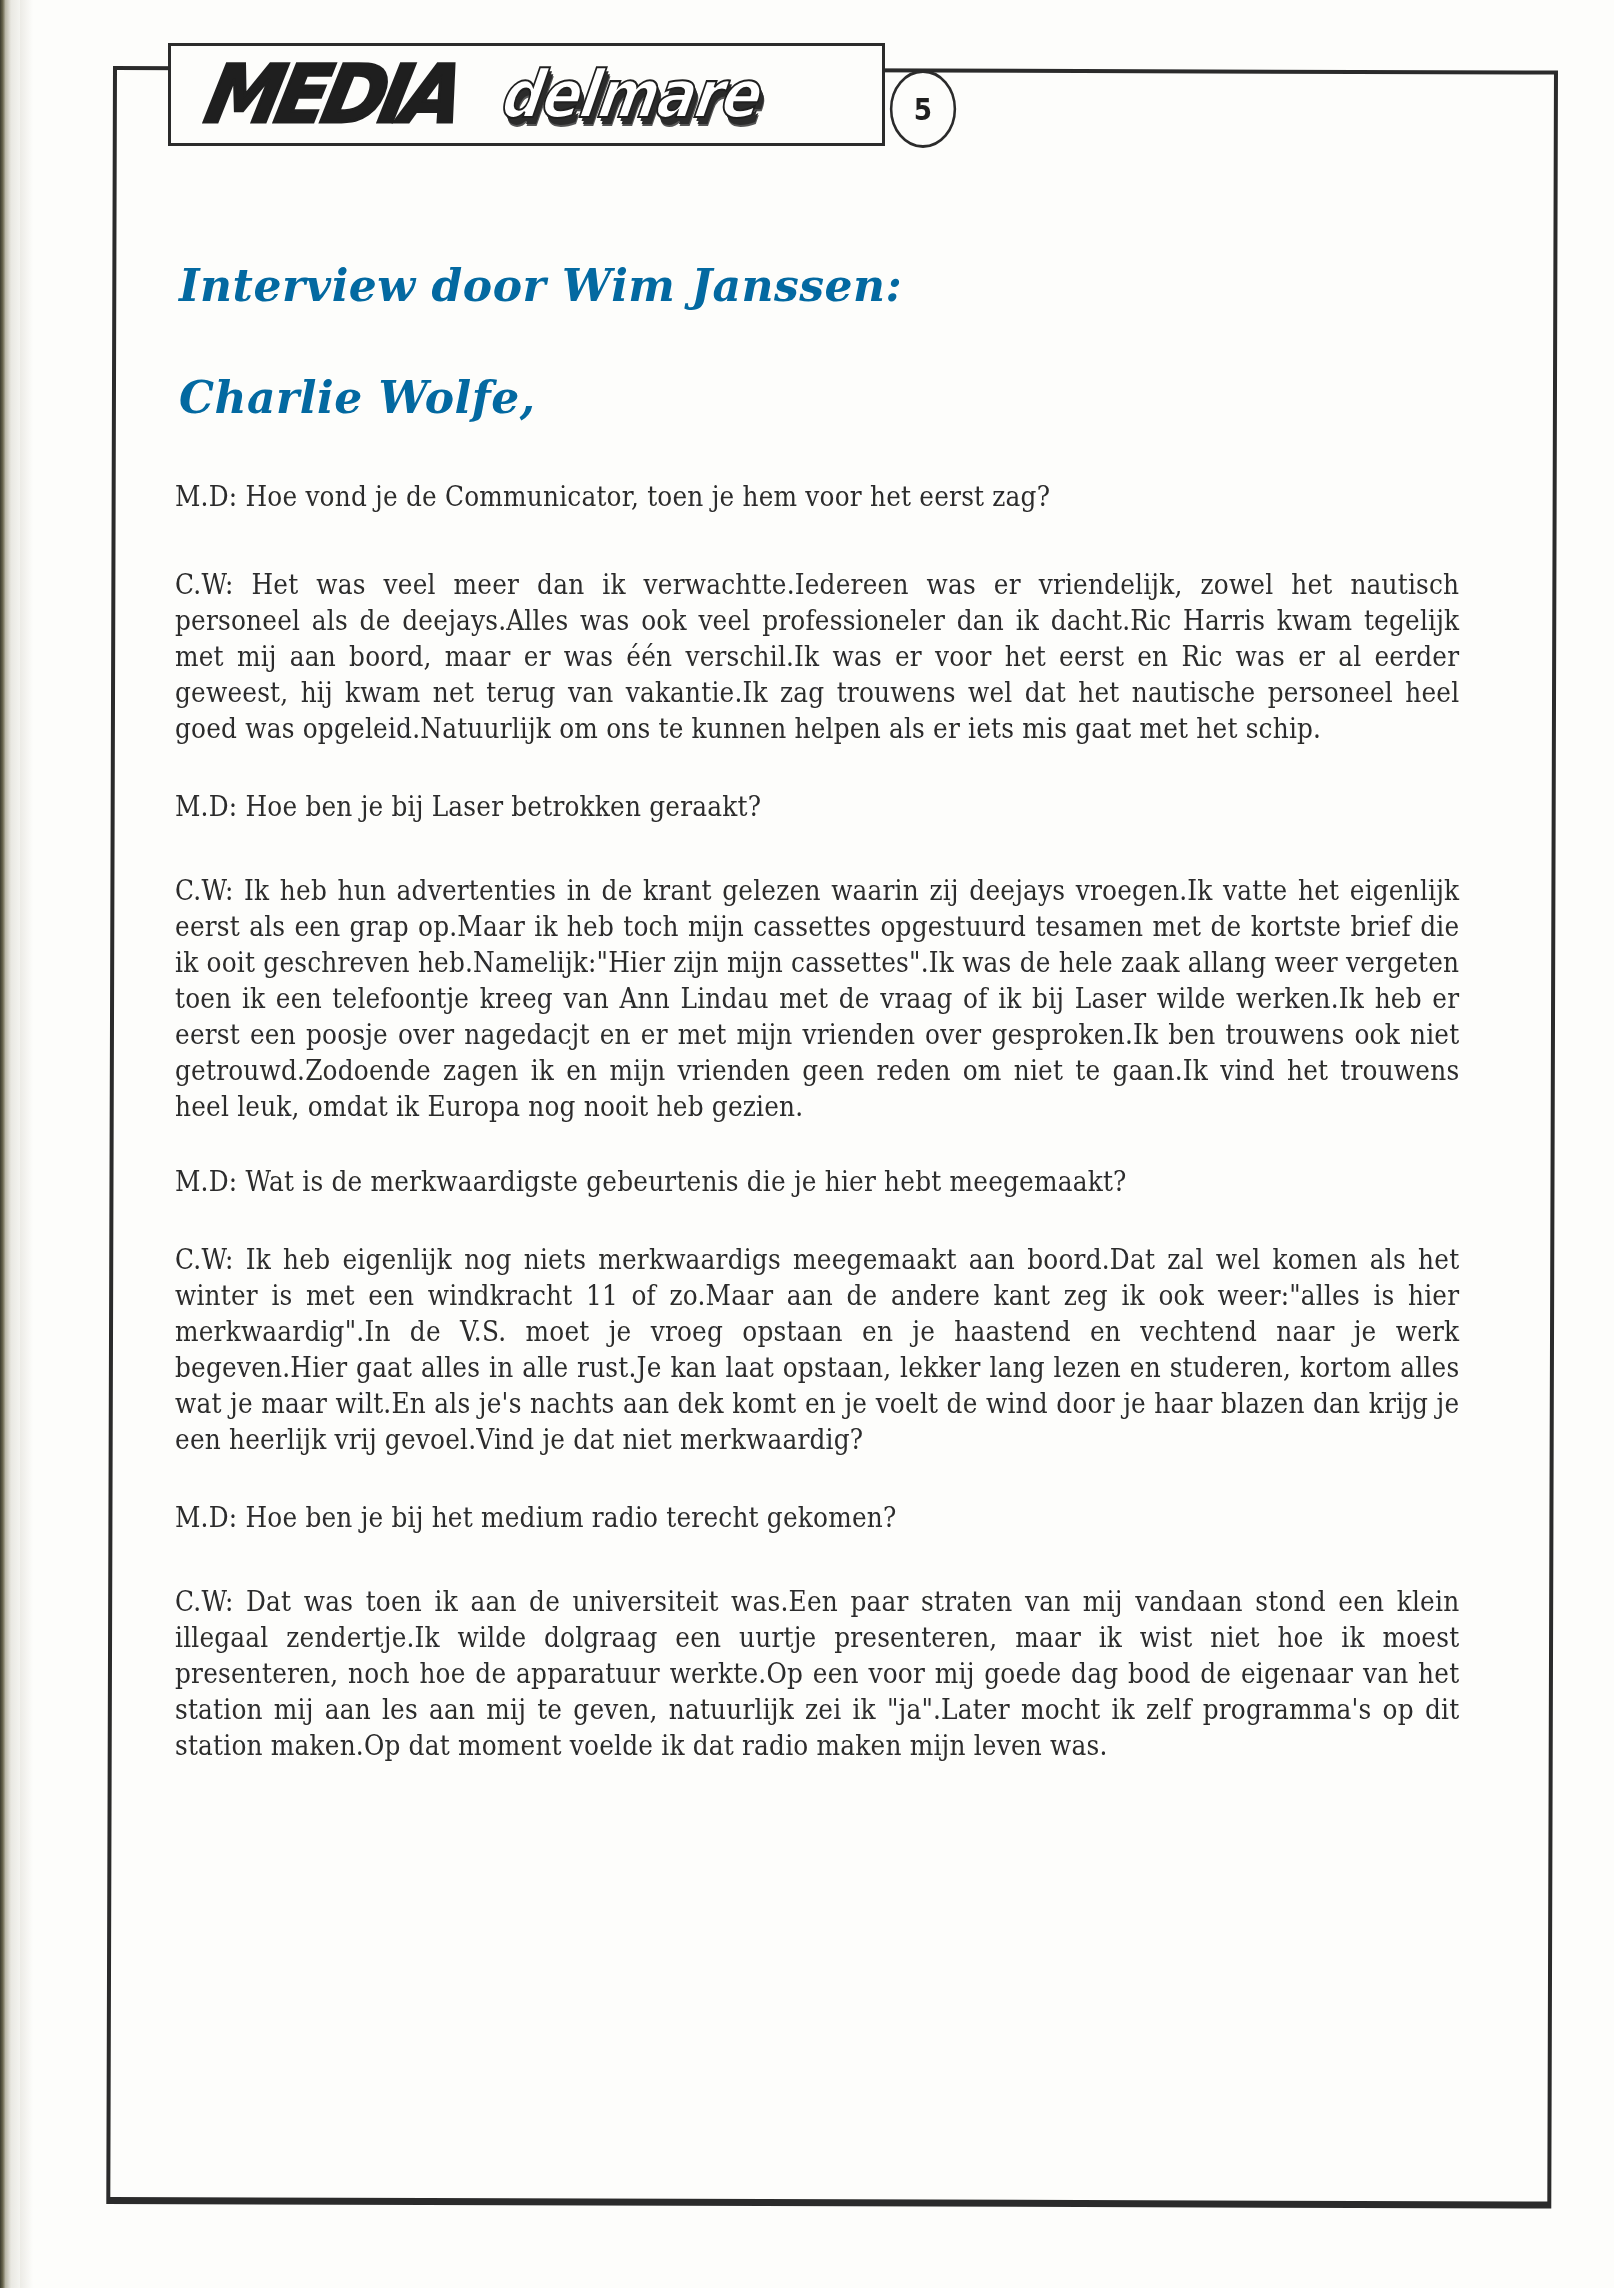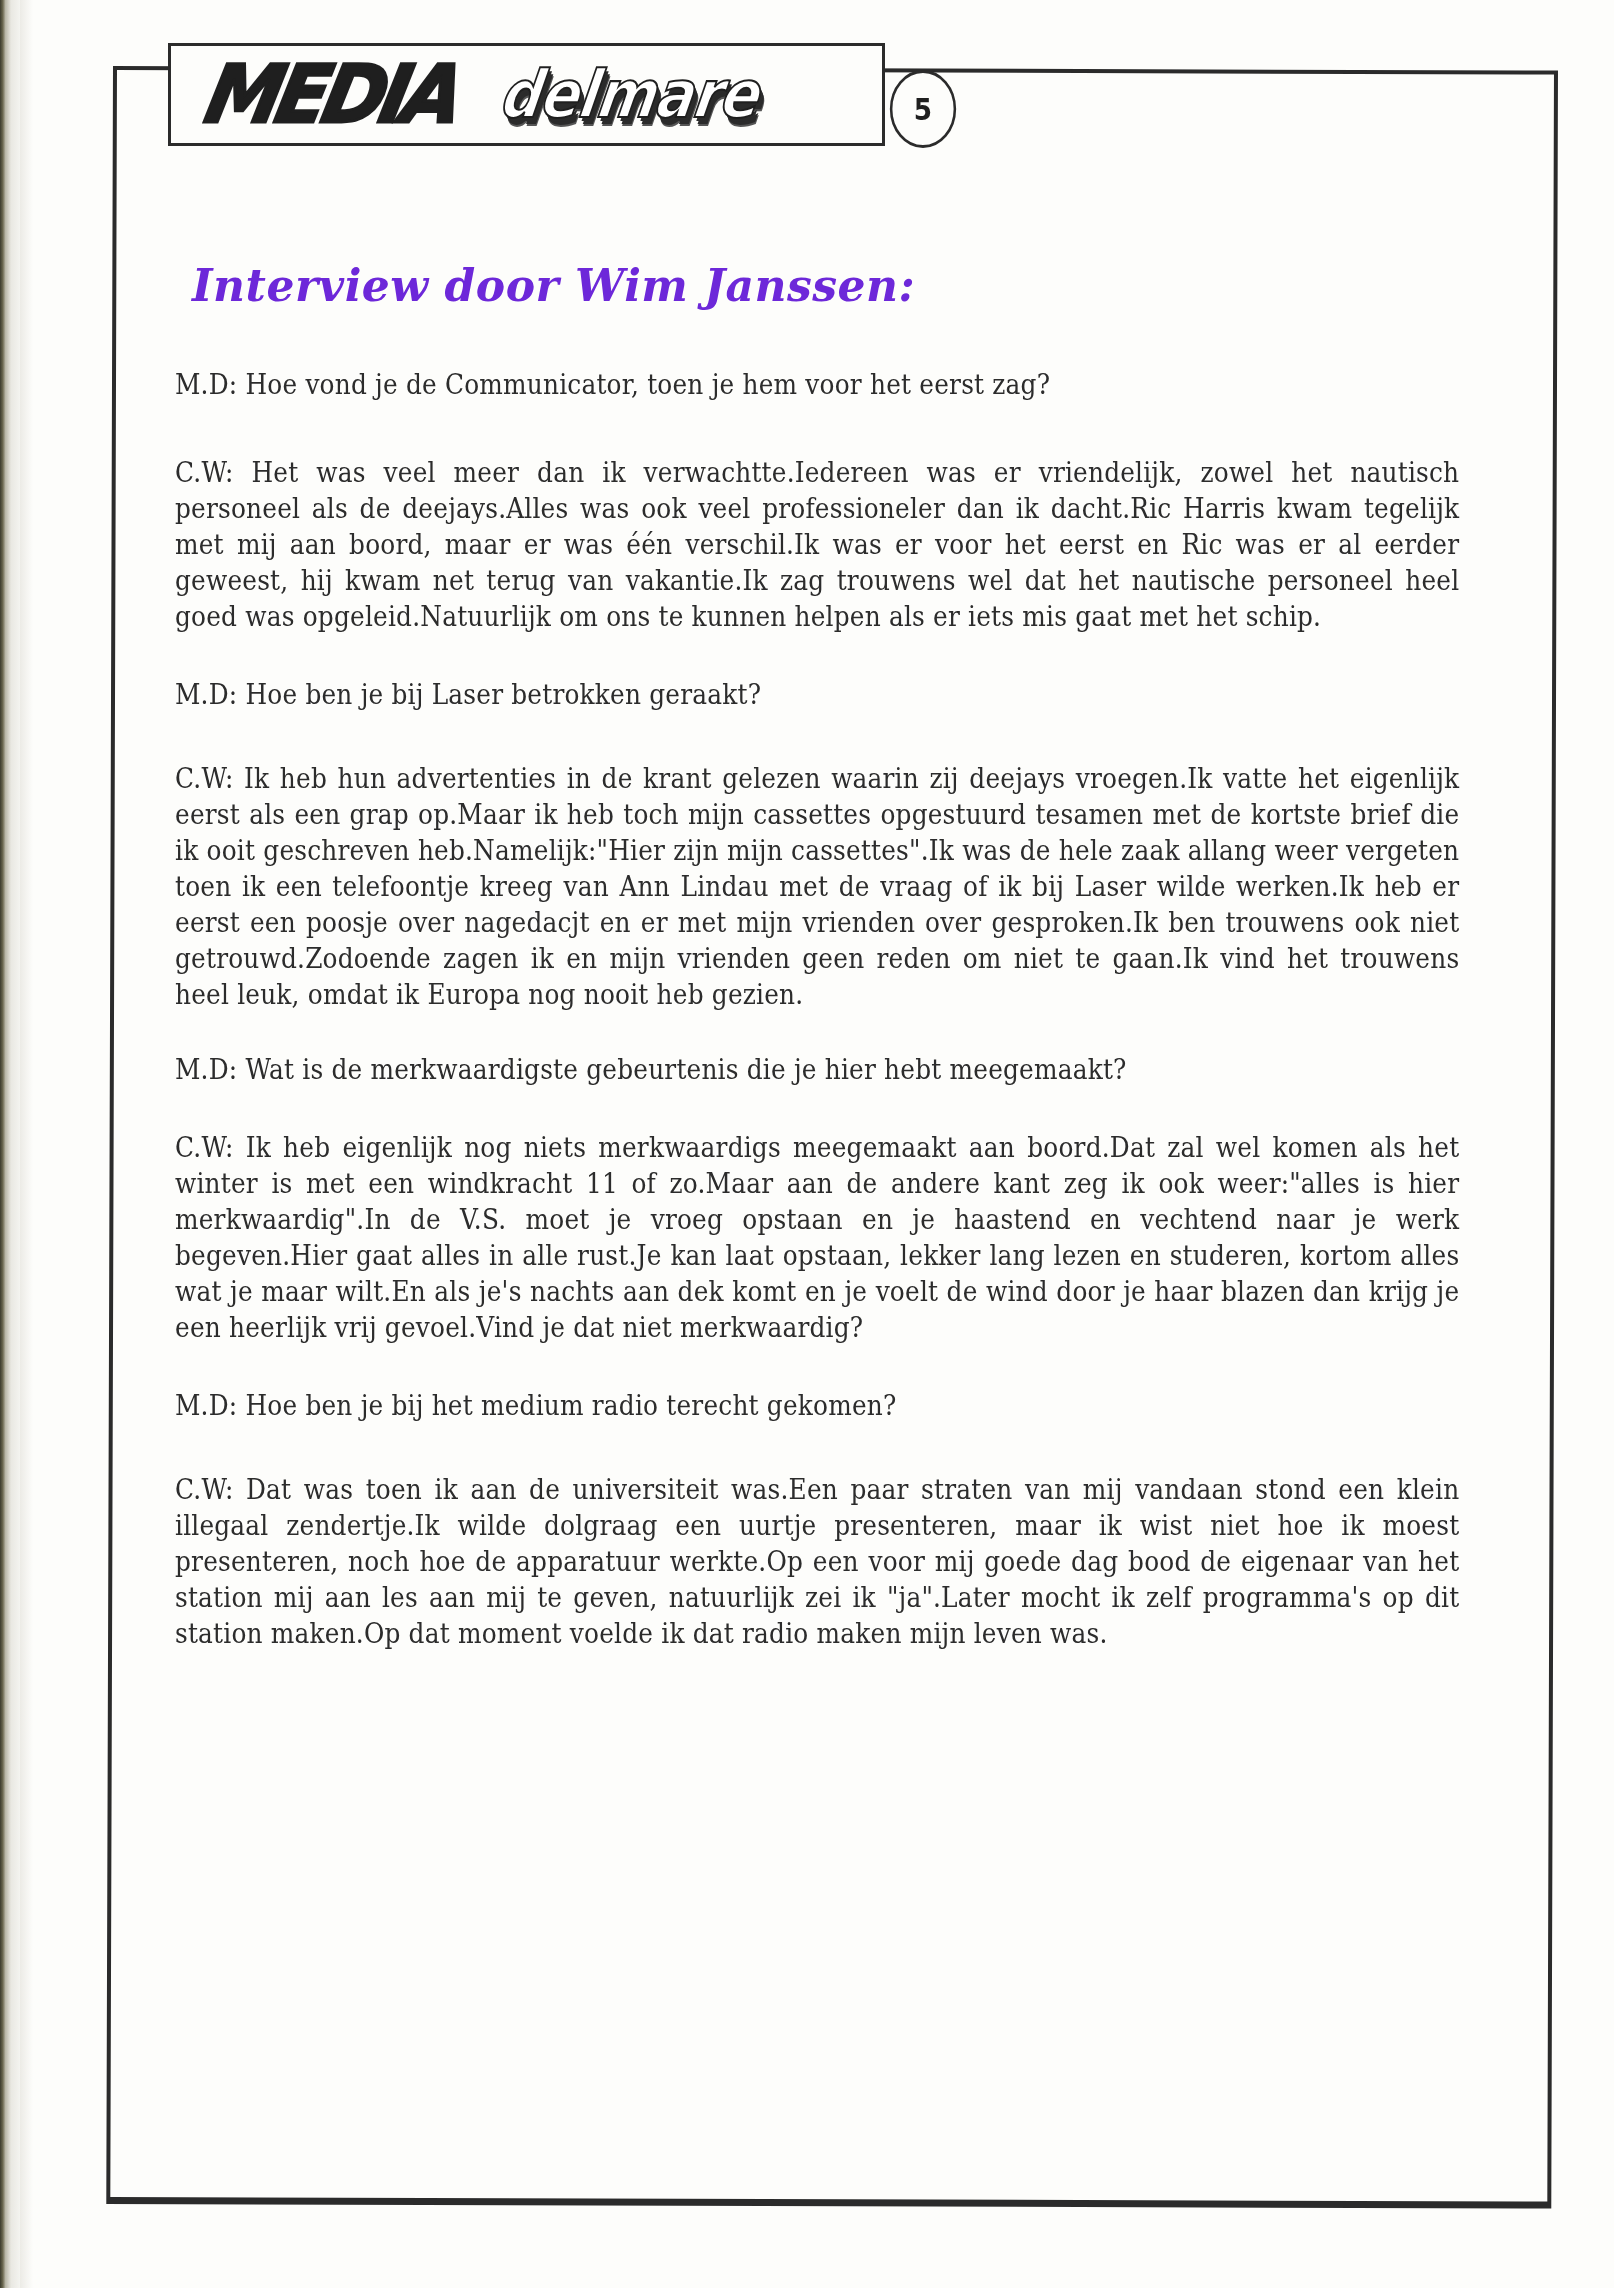--- a/index.html
+++ b/index.html
@@ -105,22 +105,22 @@
     .content {
       position: absolute;
       left: 175px;
       top: 258px;
       width: 1285px;
     }
     .title {
       font-family: "DejaVu Serif", serif;
       font-style: italic;
       font-size: 44px;
-      color: #6d28d9;
-      margin: 17px;
+      color: #0369a1;
+      margin: 4px;
       letter-spacing: 0.5px;
       line-height: 55px;
     }
     .title.t1 { margin-top: 0; }
     .title.t2 { margin-top: 57px; }
     .qa {
       font-family: "DejaVu Serif", serif;
       font-size: 27px;
       line-height: 36px;
       color: #2c2c2c;
@@ -148,20 +148,21 @@
   <span class="logo-media">MEDIA</span>
   <span class="logo-delmare">delmare</span>
 </div>
 
 <div class="page-num">
   <span>5</span>
 </div>
 
 <div class="content">
   <h1 class="title t1">Interview door Wim Janssen:</h1>
+  <h2 class="title t2">Charlie Wolfe,</h2>
 
   <p class="qa q gap-q" style="margin-top:54px;">
     <span class="speaker">M.D:</span>
     <span>Hoe vond je de Communicator, toen je hem voor het eerst zag?</span>
   </p>
   <p class="qa gap-a" style="margin-top:52px;">
     <span class="speaker">C.W:</span>
     <span>Het was veel meer dan ik verwachtte.Iedereen was er vriendelijk, zowel het nautisch personeel als de deejays.Alles was ook veel professioneler dan ik dacht.Ric Harris kwam tegelijk met mij aan boord, maar er was één verschil.Ik was er voor het eerst en Ric was er al eerder geweest, hij kwam net terug van vakantie.Ik zag trouwens wel dat het nautische personeel heel goed was opgeleid.Natuurlijk om ons te kunnen helpen als er iets mis gaat met het schip.</span>
   </p>
 

